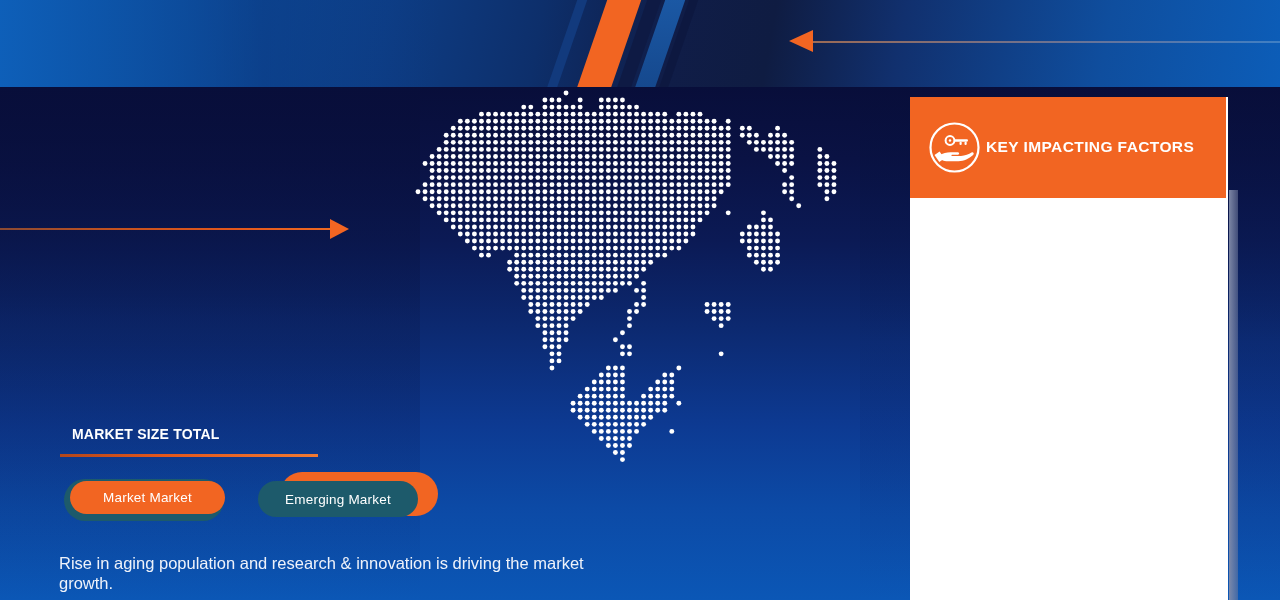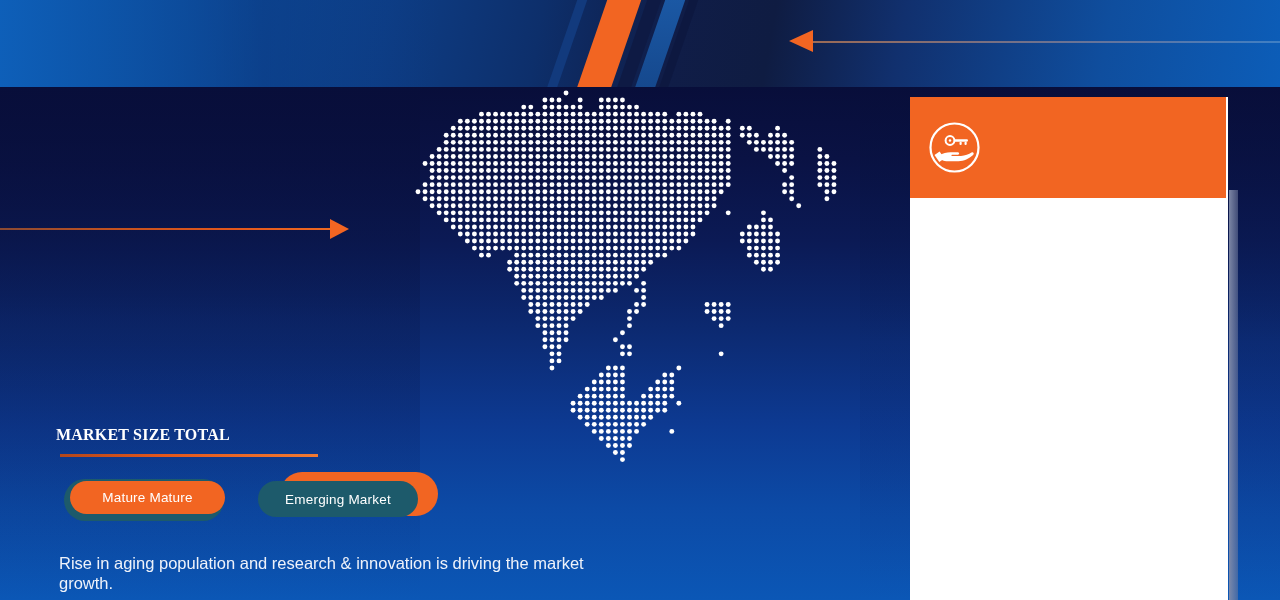--- a/index.html
+++ b/index.html
@@ -90,24 +90,23 @@
     border-bottom:10px solid transparent;
     border-left:19px solid #f26522;
   }
 
   
   #map-layer { position:absolute; left:0; top:0; width:1280px; height:513px; }
   #map-layer svg { display:block; }
 
   
   .mst-title {
-    position:absolute; left:56px; top:339px;
-    font-size:16px; font-weight:bold; color:#ffffff; letter-spacing:.2px;
+    position:absolute; left:72px; top:339px;
+    font-size:14px; font-weight:bold; color:#ffffff; letter-spacing:.2px;
     white-space:nowrap;
-    font-family:Liberation Serif, serif;
   }
   .mst-underline {
     position:absolute; left:60px; top:367px; width:258px; height:3px;
     background:linear-gradient(90deg,#b3471b 0%, #e2571c 40%, #f07a33 100%);
   }
 
   
   .pill-wrap { position:absolute; }
   .pill-back {
     position:absolute; border-radius:24px;
@@ -1393,21 +1392,21 @@
       </div>
 
     <div class="ms-arrow-line"></div>
     <div class="ms-arrow-head"></div>
 
     <div class="mst-title">MARKET SIZE TOTAL</div>
     <div class="mst-underline"></div>
 
     <div class="pill-wrap" id="pill-mature">
       <div class="pill-back" style="background: rgb(29, 90, 107);"></div>
-      <div class="pill-front" style="background: rgb(242, 101, 34);">Mature Mature</div>
+      <div class="pill-front" style="background: rgb(242, 101, 34);">Market Market</div>
     </div>
 
     <div class="pill-wrap" id="pill-emerging">
       <div class="pill-back" style="background: rgb(242, 101, 34);"></div>
       <div class="pill-front" style="background: rgb(29, 90, 107);">Emerging Market</div>
     </div>
 
     <div class="body-para">Rise in aging population and research &amp; innovation is driving the market growth.</div>
 
   </div>
@@ -1429,15 +1428,16 @@
         <rect x="31.5" y="20.7" width="2.2" height="3.4" rx="1" fill="#ffffff"></rect>
         <rect x="36.5" y="20.7" width="2.2" height="3.4" rx="1" fill="#ffffff"></rect>
 
         <path d="M11 34.5 C15 31.8 18.5 31.2 22.5 31.2 L30 31.2 C31.6 31.2 31.6 33.7 30 33.7 L24 33.7
                  C23.2 33.7 23.2 34.9 24 34.9 L33 34.9 C37 34.9 41 33.2 43.5 31.6
                  C45.2 30.6 46.6 32.7 45.1 34 C41 37.6 36 40.2 30.5 40.2 L18.5 40.2
                  C16 40.2 13.6 39.2 11.8 37.6 Z" fill="#ffffff"></path>
         <path d="M6.5 34 L11.6 30.6 L16.4 37.4 L11.3 41 Z" fill="#ffffff"></path>
       </svg>
     </div>
+    <div class="kif-heading">KEY IMPACTING FACTORS</div>
   </div>
 
 </div>
 
 </body></html>

